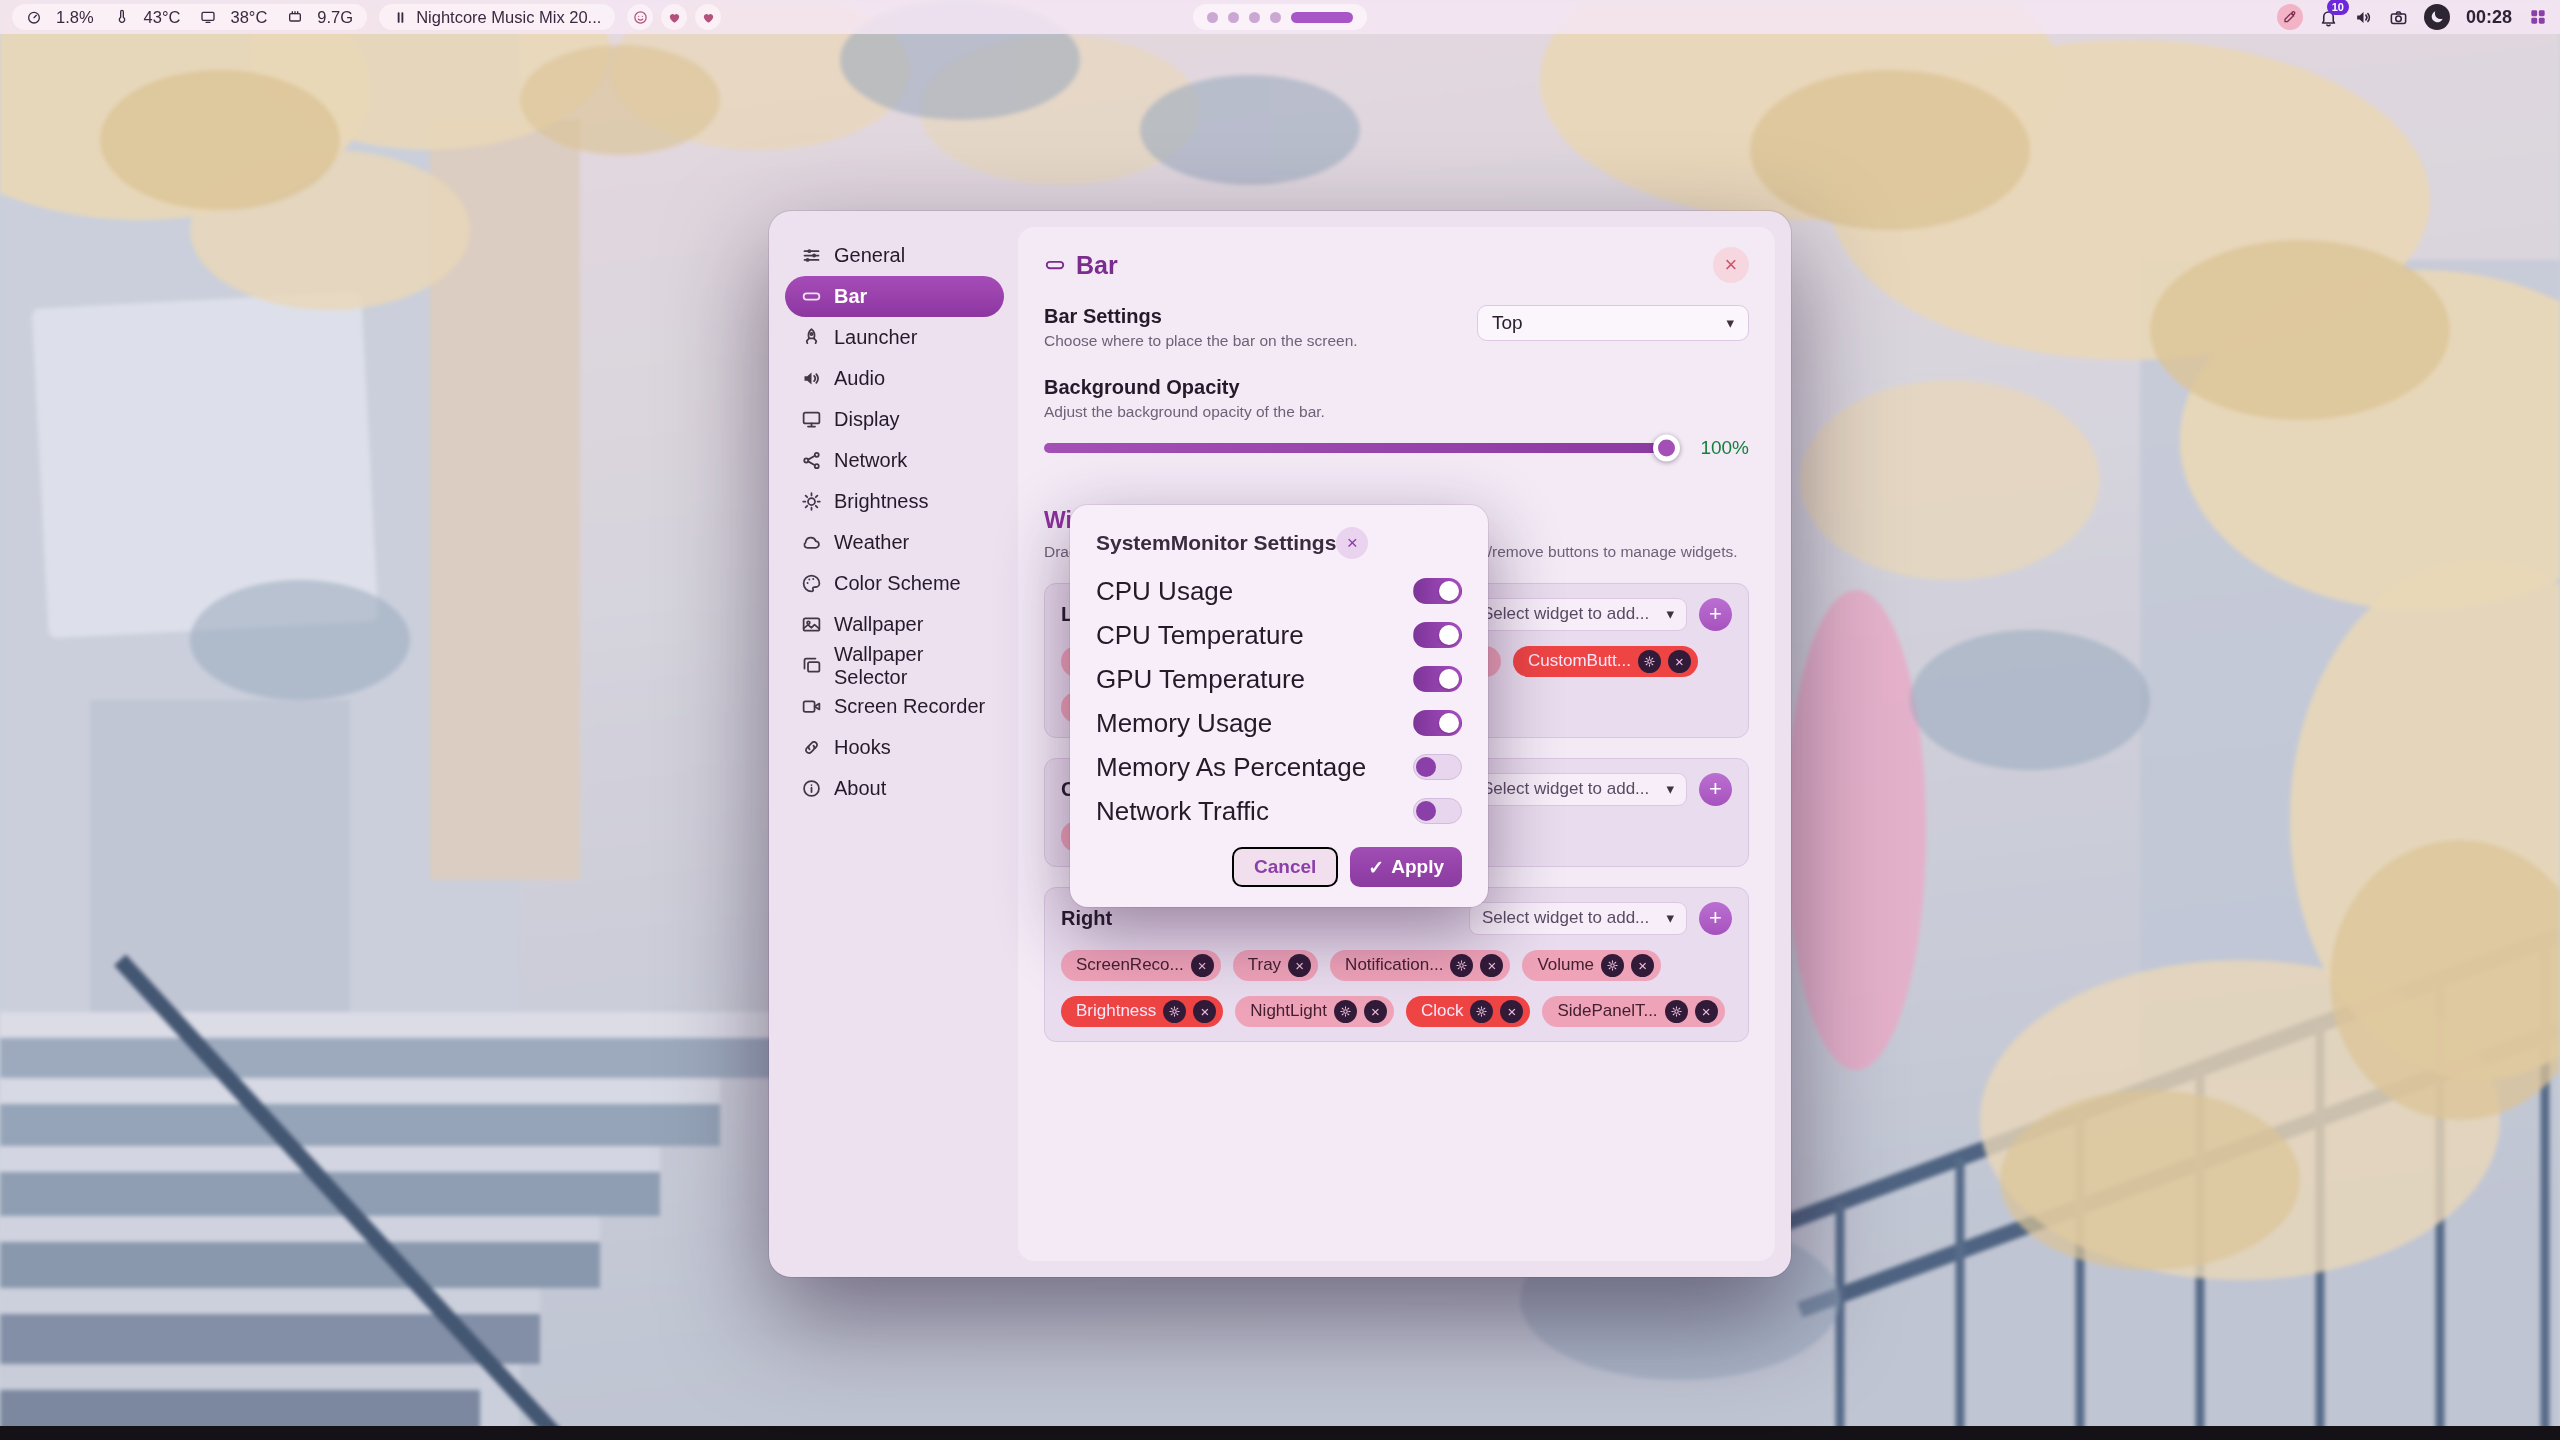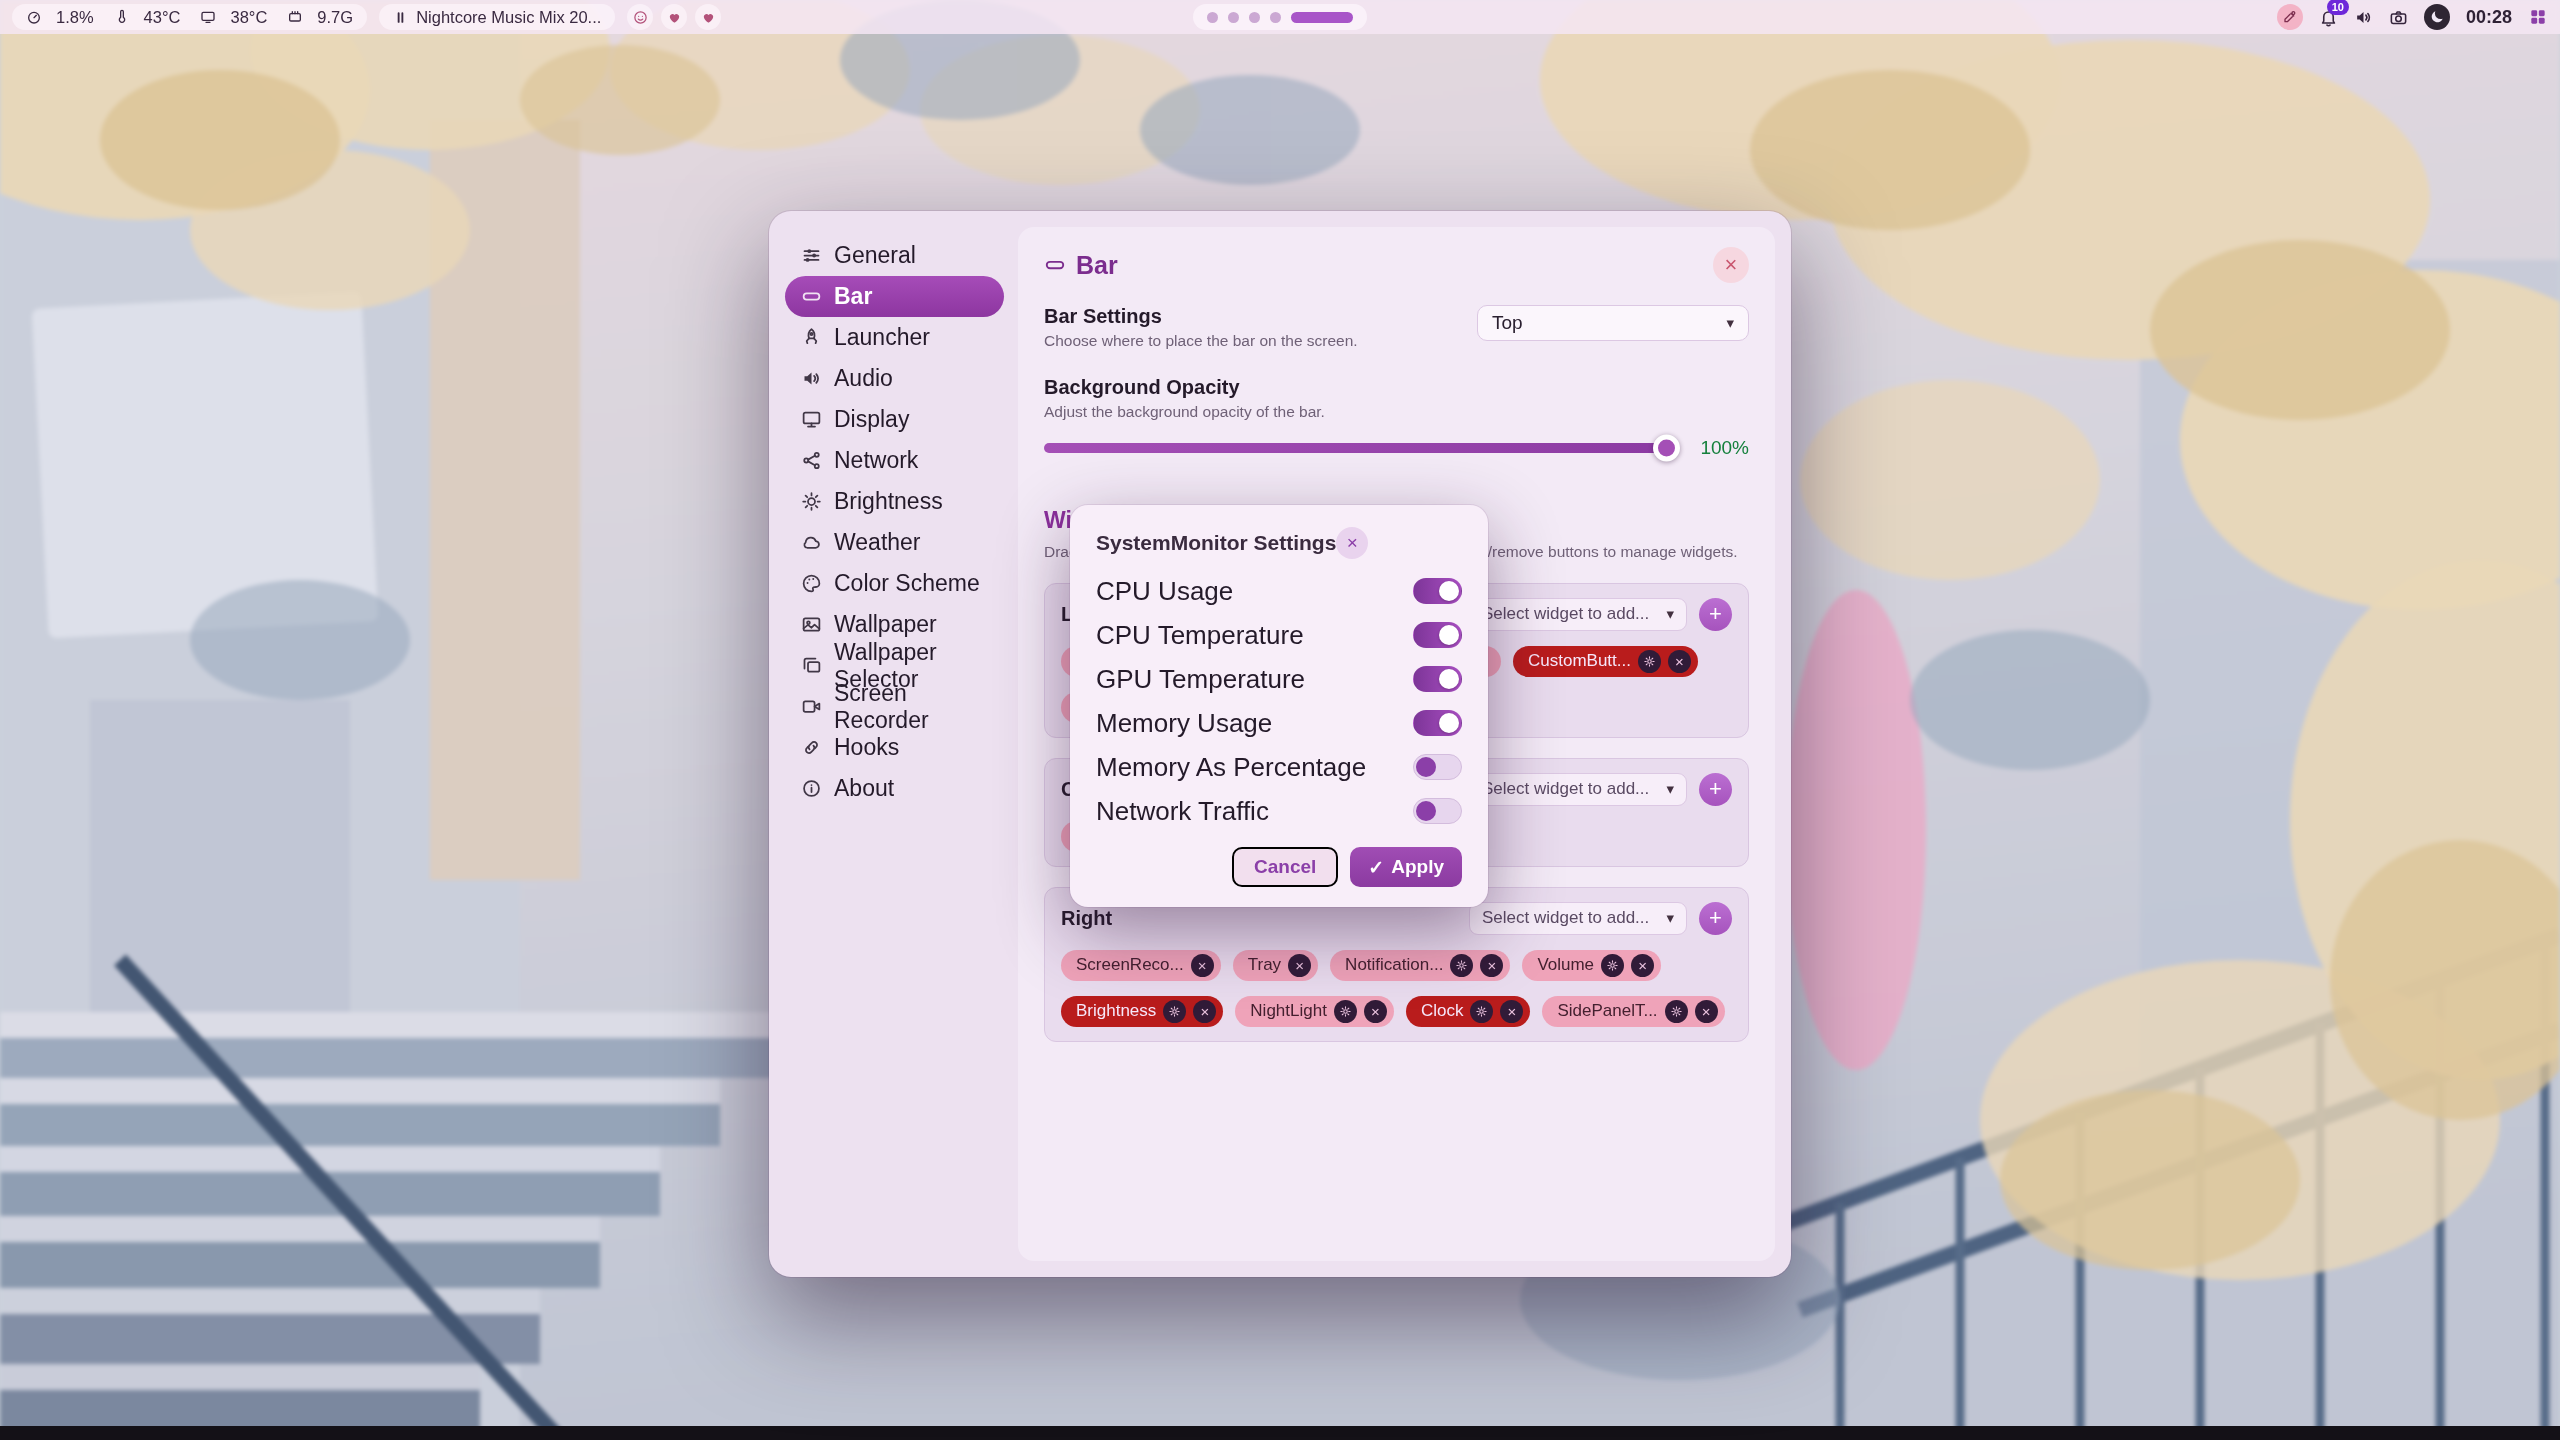--- a/index.html
+++ b/index.html
@@ -41,21 +41,21 @@
   .tb-clock { font-size:18px; font-weight:bold; color:#2e2135; }
   .grid-ic { color:#8b3fa8; }
 
   
   .window { position:absolute; left:769px; top:211px; width:1022px; height:1066px;
     z-index:10; background:#ede1f0; border-radius:22px; padding:16px;
     display:flex; gap:14px;
     box-shadow:0 40px 100px rgba(35,15,45,.5), 0 0 0 1px rgba(120,60,130,.15); }
   .sidebar { width:219px; flex:none; padding-top:8px; }
   .side-item { display:flex; align-items:center; gap:12px; height:41px; padding:0 16px;
-    border-radius:21px; color:#241a2a; font-size:23px; cursor:pointer; }
+    border-radius:21px; color:#241a2a; font-size:20px; cursor:pointer; }
   .side-item .si-ic { display:flex; opacity:.85; }
   .side-item.active { background:linear-gradient(180deg,#a64cb8,#8d36a0); color:#fff;
     font-weight:bold; }
   .main { flex:1; background:#f3eaf6; border-radius:16px; padding:18px 26px;
     overflow:hidden; }
   .win-head { display:flex; align-items:center; justify-content:space-between; height:40px; }
   .win-title { display:flex; align-items:center; gap:10px; font-size:25px;
     font-weight:bold; color:#7b2d8e; }
   .win-close { width:36px; height:36px; border-radius:50%; background:#f6d7e0;
     color:#c9566f; font-size:22px; display:flex; align-items:center;
@@ -86,21 +86,21 @@
   .wc-select { display:flex; align-items:center; justify-content:space-between;
     width:218px; height:33px; background:#f7eef9; border:1px solid #dcc8e3;
     border-radius:9px; padding:0 12px; font-size:17px; color:#5a4a63; cursor:pointer; }
   .wc-plus { width:33px; height:33px; border-radius:50%; border:none; color:#fff;
     background:linear-gradient(180deg,#bb6fd2,#a653bd); font-size:22px; line-height:1;
     display:flex; align-items:center; justify-content:center; cursor:pointer; }
   .chip-row { display:flex; gap:12px; margin-top:15px; flex-wrap:wrap; }
   .chip { height:31px; border-radius:999px; display:inline-flex; align-items:center;
     gap:7px; padding:0 7px 0 15px; font-size:17px; cursor:grab; }
   .chip.pink { background:#efa3b9; color:#44202f; }
-  .chip.dark { background:#b91c1c; color:#f6e7fa; }
+  .chip.dark { background:#ef4444; color:#f6e7fa; }
   .chip.stub { padding:0; }
   .chip-btn { width:23px; height:23px; border-radius:50%; background:#311b38;
     color:#ecc4e0; display:flex; align-items:center; justify-content:center;
     font-size:15px; line-height:1; cursor:pointer; flex:none; }
 
   
   .modal { position:absolute; left:1070px; top:505px; width:418px; z-index:20;
     background:#f8eef9; border-radius:18px; padding:22px 26px 20px;
     box-shadow:0 24px 70px rgba(50,20,60,.45), 0 0 0 1px rgba(130,70,140,.12); }
   .modal-head { display:flex; align-items:center; justify-content:flex-start; }

